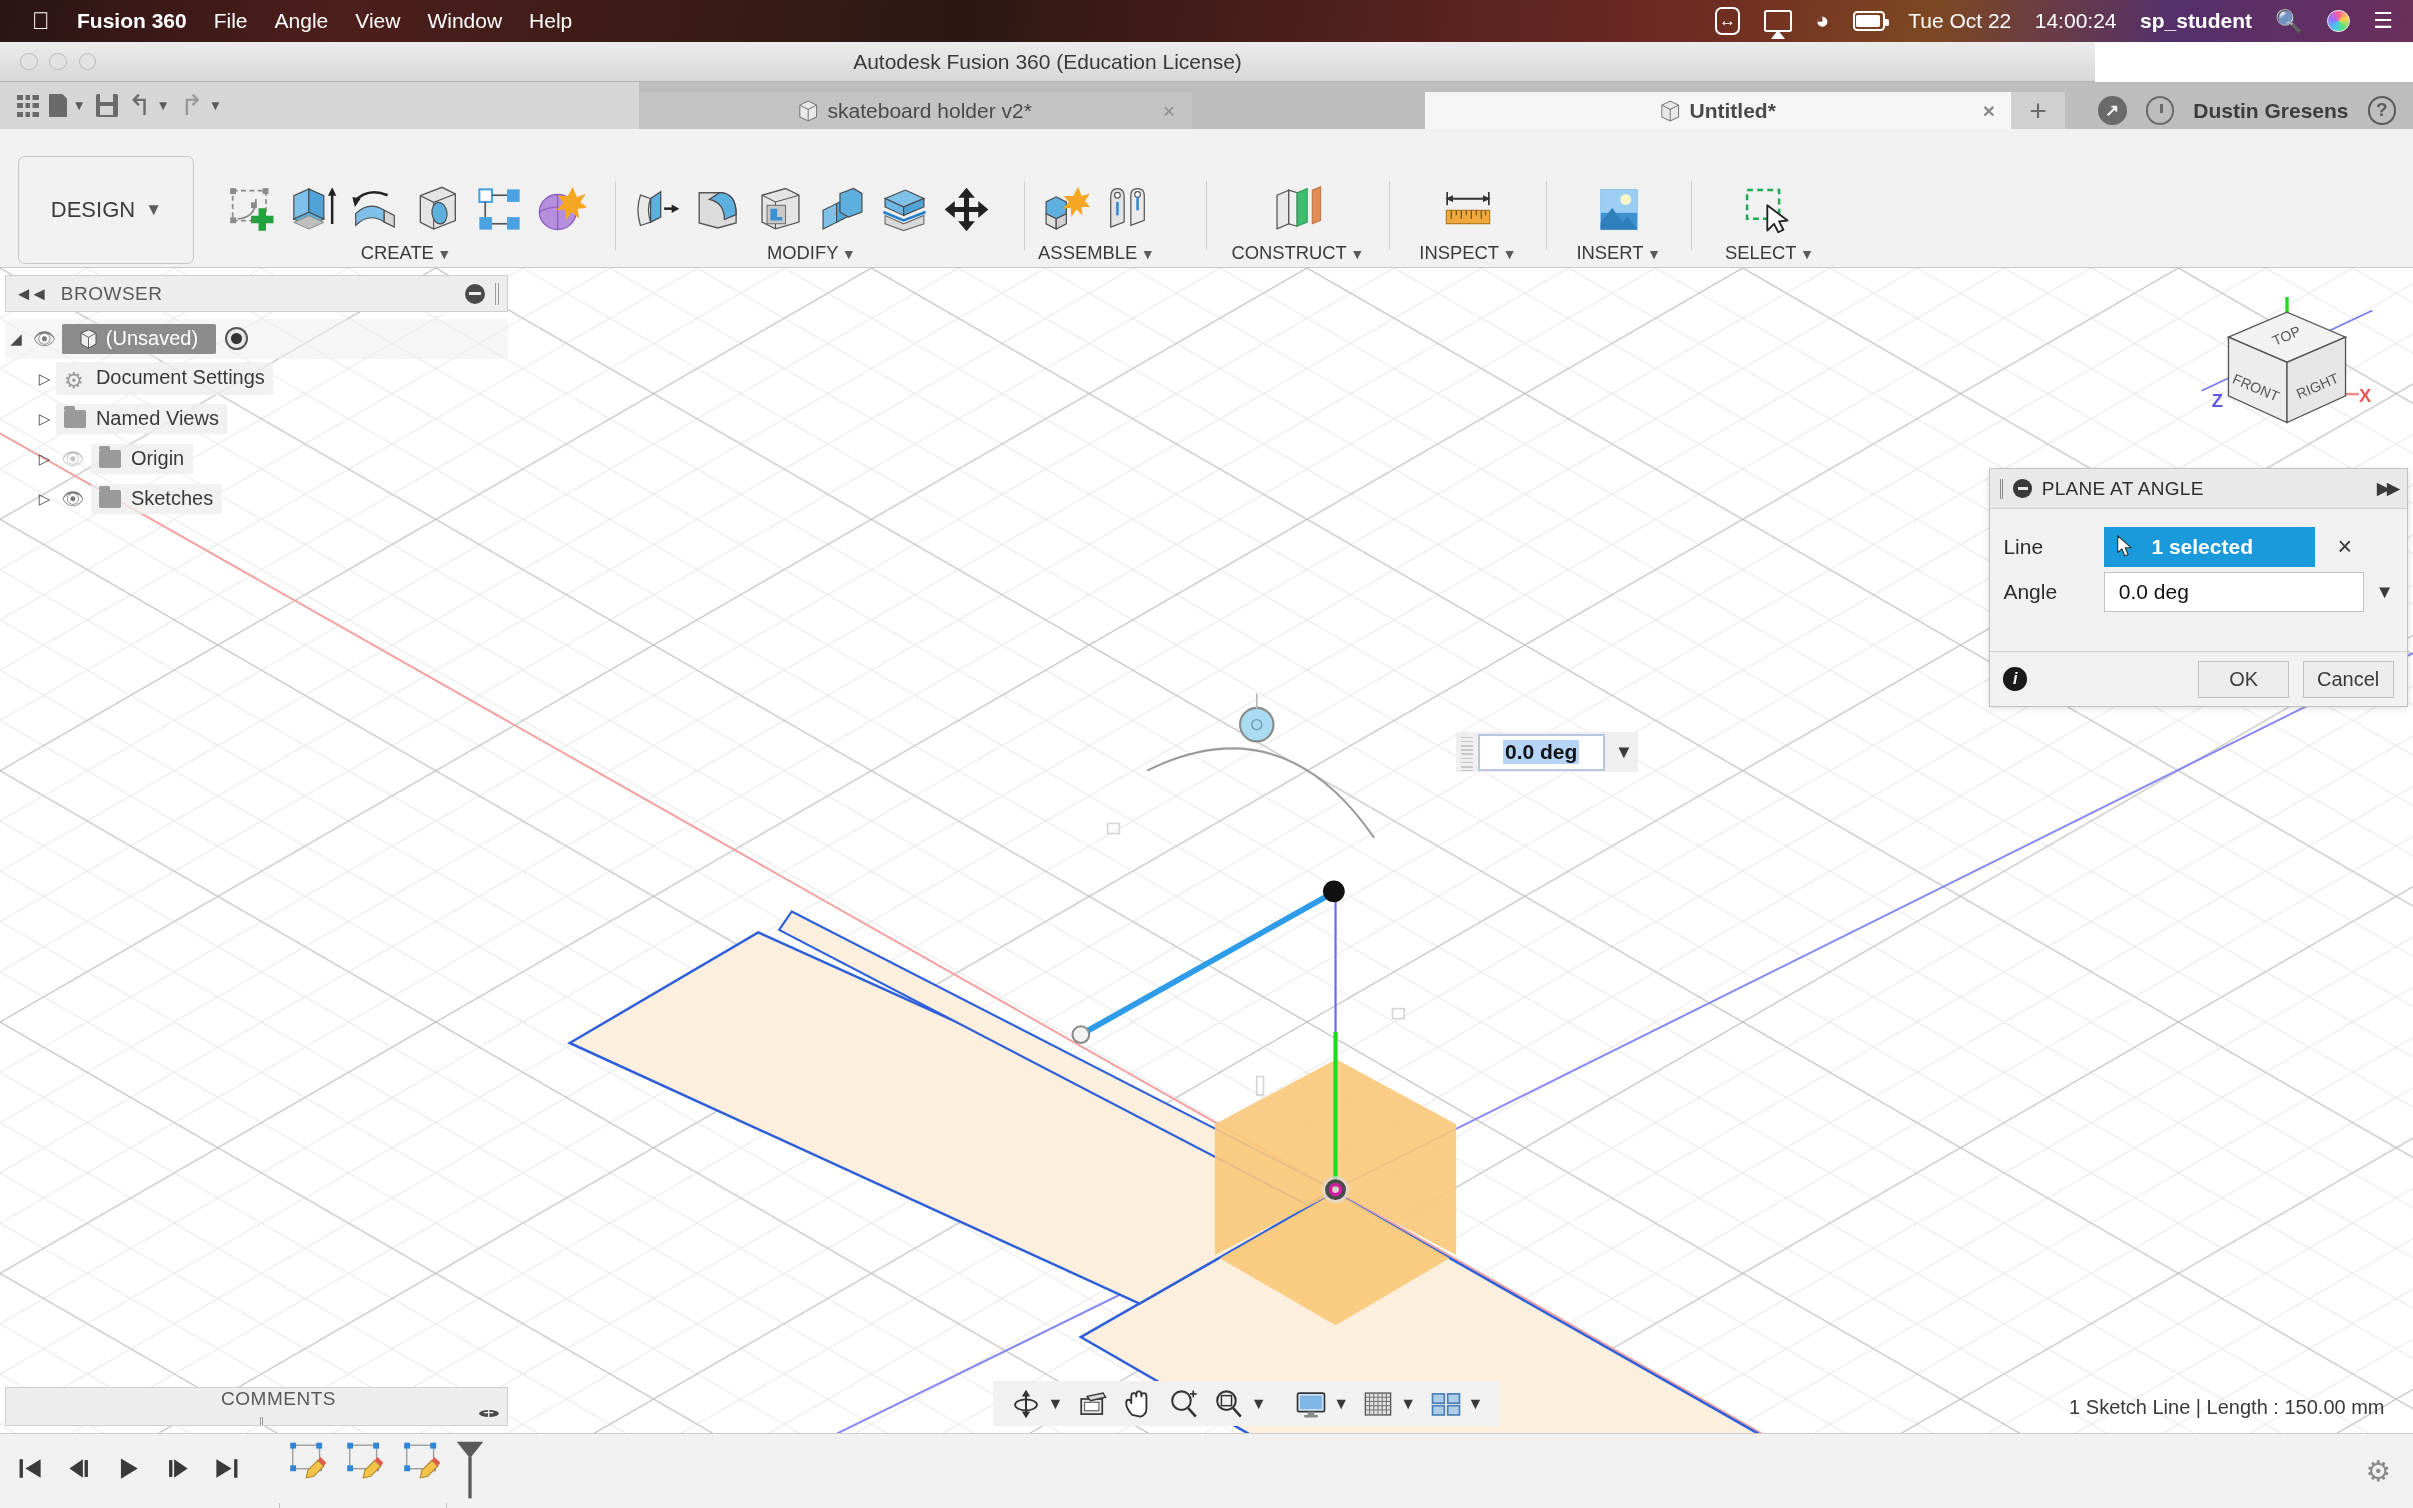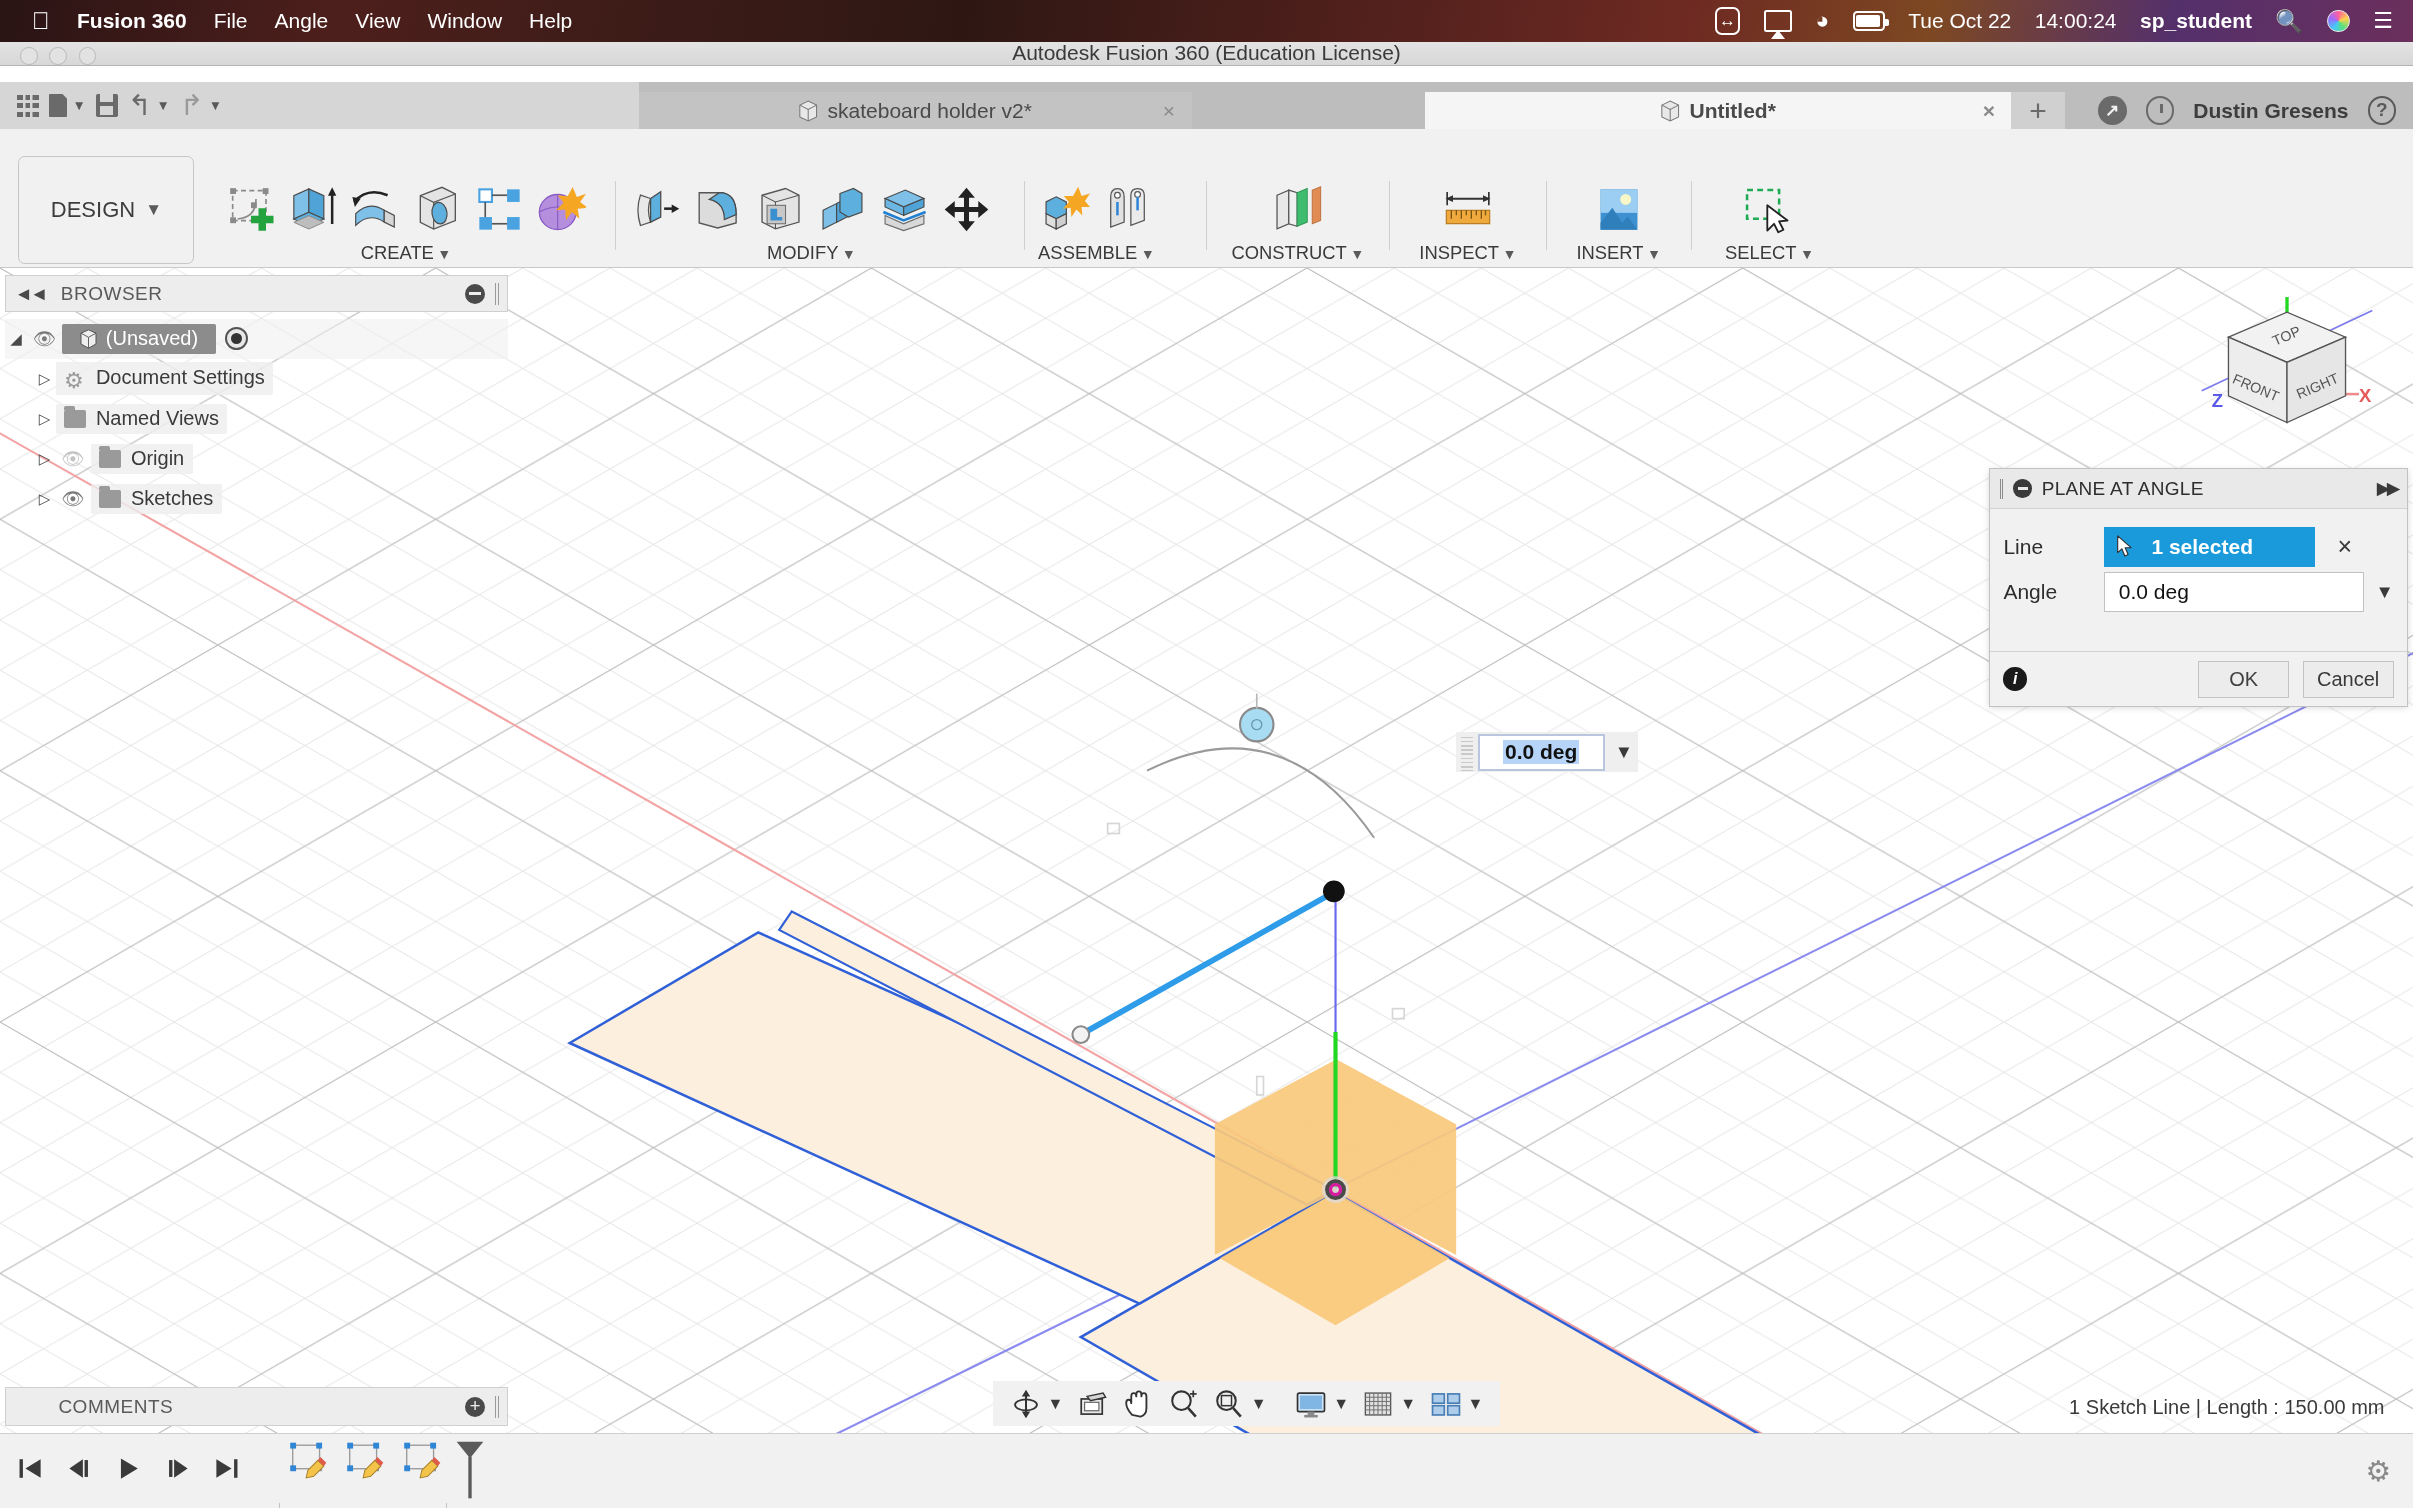--- a/index.html
+++ b/index.html
@@ -33,24 +33,24 @@
   .ic-batt { width: 32px; height: 20px; border: 2.5px solid #fff; border-radius: 4.2px; position: relative; }
   .ic-batt::before { content:""; position:absolute; left:1.7px; top:1.7px; bottom:1.7px; right:2.5px; background:#fff; border-radius:1.7px;}
   .ic-batt::after { content:""; position:absolute; right:-5.9px; top:5.9px; width:3.4px; height:6.7px; background:#fff; border-radius:0 1.7px 1.7px 0;}
   .ic-search { font-size: 22.6px; }
   .ic-siri { width: 22.6px; height: 22.6px; border-radius: 50%;
       background: conic-gradient(#ff5f9e,#ffd24d,#57e07f,#46c7ff,#9b6bff,#ff5f9e); border: 1.7px solid #e8e8e8; }
   .ic-list { font-size: 22px; letter-spacing: 0; }
 
   
   #titlebar {
-    position: absolute; top: 26px; left: 0; width: 2413px; height: 40px;
+    position: absolute; top: 42px; left: 0; width: 2095px; height: 40px;
     background: linear-gradient(#ececec, #d7d7d7);
     border-bottom: 0.8px solid #b4b4b4;
-    display: flex; align-items: flex-end; z-index: 90;
+    display: flex; align-items: center; z-index: 90;
   }
   .tl-dots { display: flex; margin-left: 20px; }
   .tl-dot { width: 17.6px; height: 17.6px; border-radius: 50%; border: 0.8px solid #b9b9b9; background: #e2e2e2; margin-right: 11.7px; }
   #win-title { position: absolute; left: 0; width: 100%; text-align: center; font-size: 21px; color: #3a3a3a; }
 
   
   #tabbar {
     position: absolute; top: 82px; left: 0; width: 2413px; height: 47px;
     background: #bdbdbd; display: flex; align-items: flex-end; z-index: 80;
   }
@@ -159,21 +159,21 @@
   .bt-gear { display:inline-block; width:22px; height:22px; margin-right:10px; vertical-align:-4.2px;
       color:#9a9a9a; font-size:22px; line-height:22px; }
   .bt-radio { width: 23.5px; height: 23.5px; border-radius: 50%; border: 2.5px solid #555; margin-left: 8.4px;
       display: inline-flex; align-items: center; justify-content: center; background:#e8e8e8;}
   .bt-radio i { width: 11px; height: 11px; border-radius: 50%; background: #333; display:block;}
 
   
   #comments {
     position: absolute; left: 5px; bottom: 82px; width: 503px; height: 39px;
     background: #ededed; border: 0.8px solid #cfcfcf; display: flex; align-items: center;
-    padding: 0 8.4px; z-index: 40; font-size: 19px; color: #5a5a5a;
+    padding: 0 8.4px; z-index: 40; font-size: 19px; color: #5a5a5a; flex-direction: column;
   }
   #comments .ctitle { margin-left: 44px; letter-spacing: 0.5px; }
   #comments .cplus { margin-left: auto; width: 20px; height: 20px; border-radius: 50%; background:#4a4a4a; position:relative;}
   #comments .cplus::after { content:"+"; position:absolute; left:50%; top:50%; transform:translate(-50%,-55%);
       color:#ededed; font-size:18.4px; line-height:1;}
   #comments .cgrip { margin-left: 10px; width: 3.4px; height: 22px;
       border-left: 1.7px solid #9a9a9a; border-right: 1.7px solid #9a9a9a; }
 
   
   #timeline {

